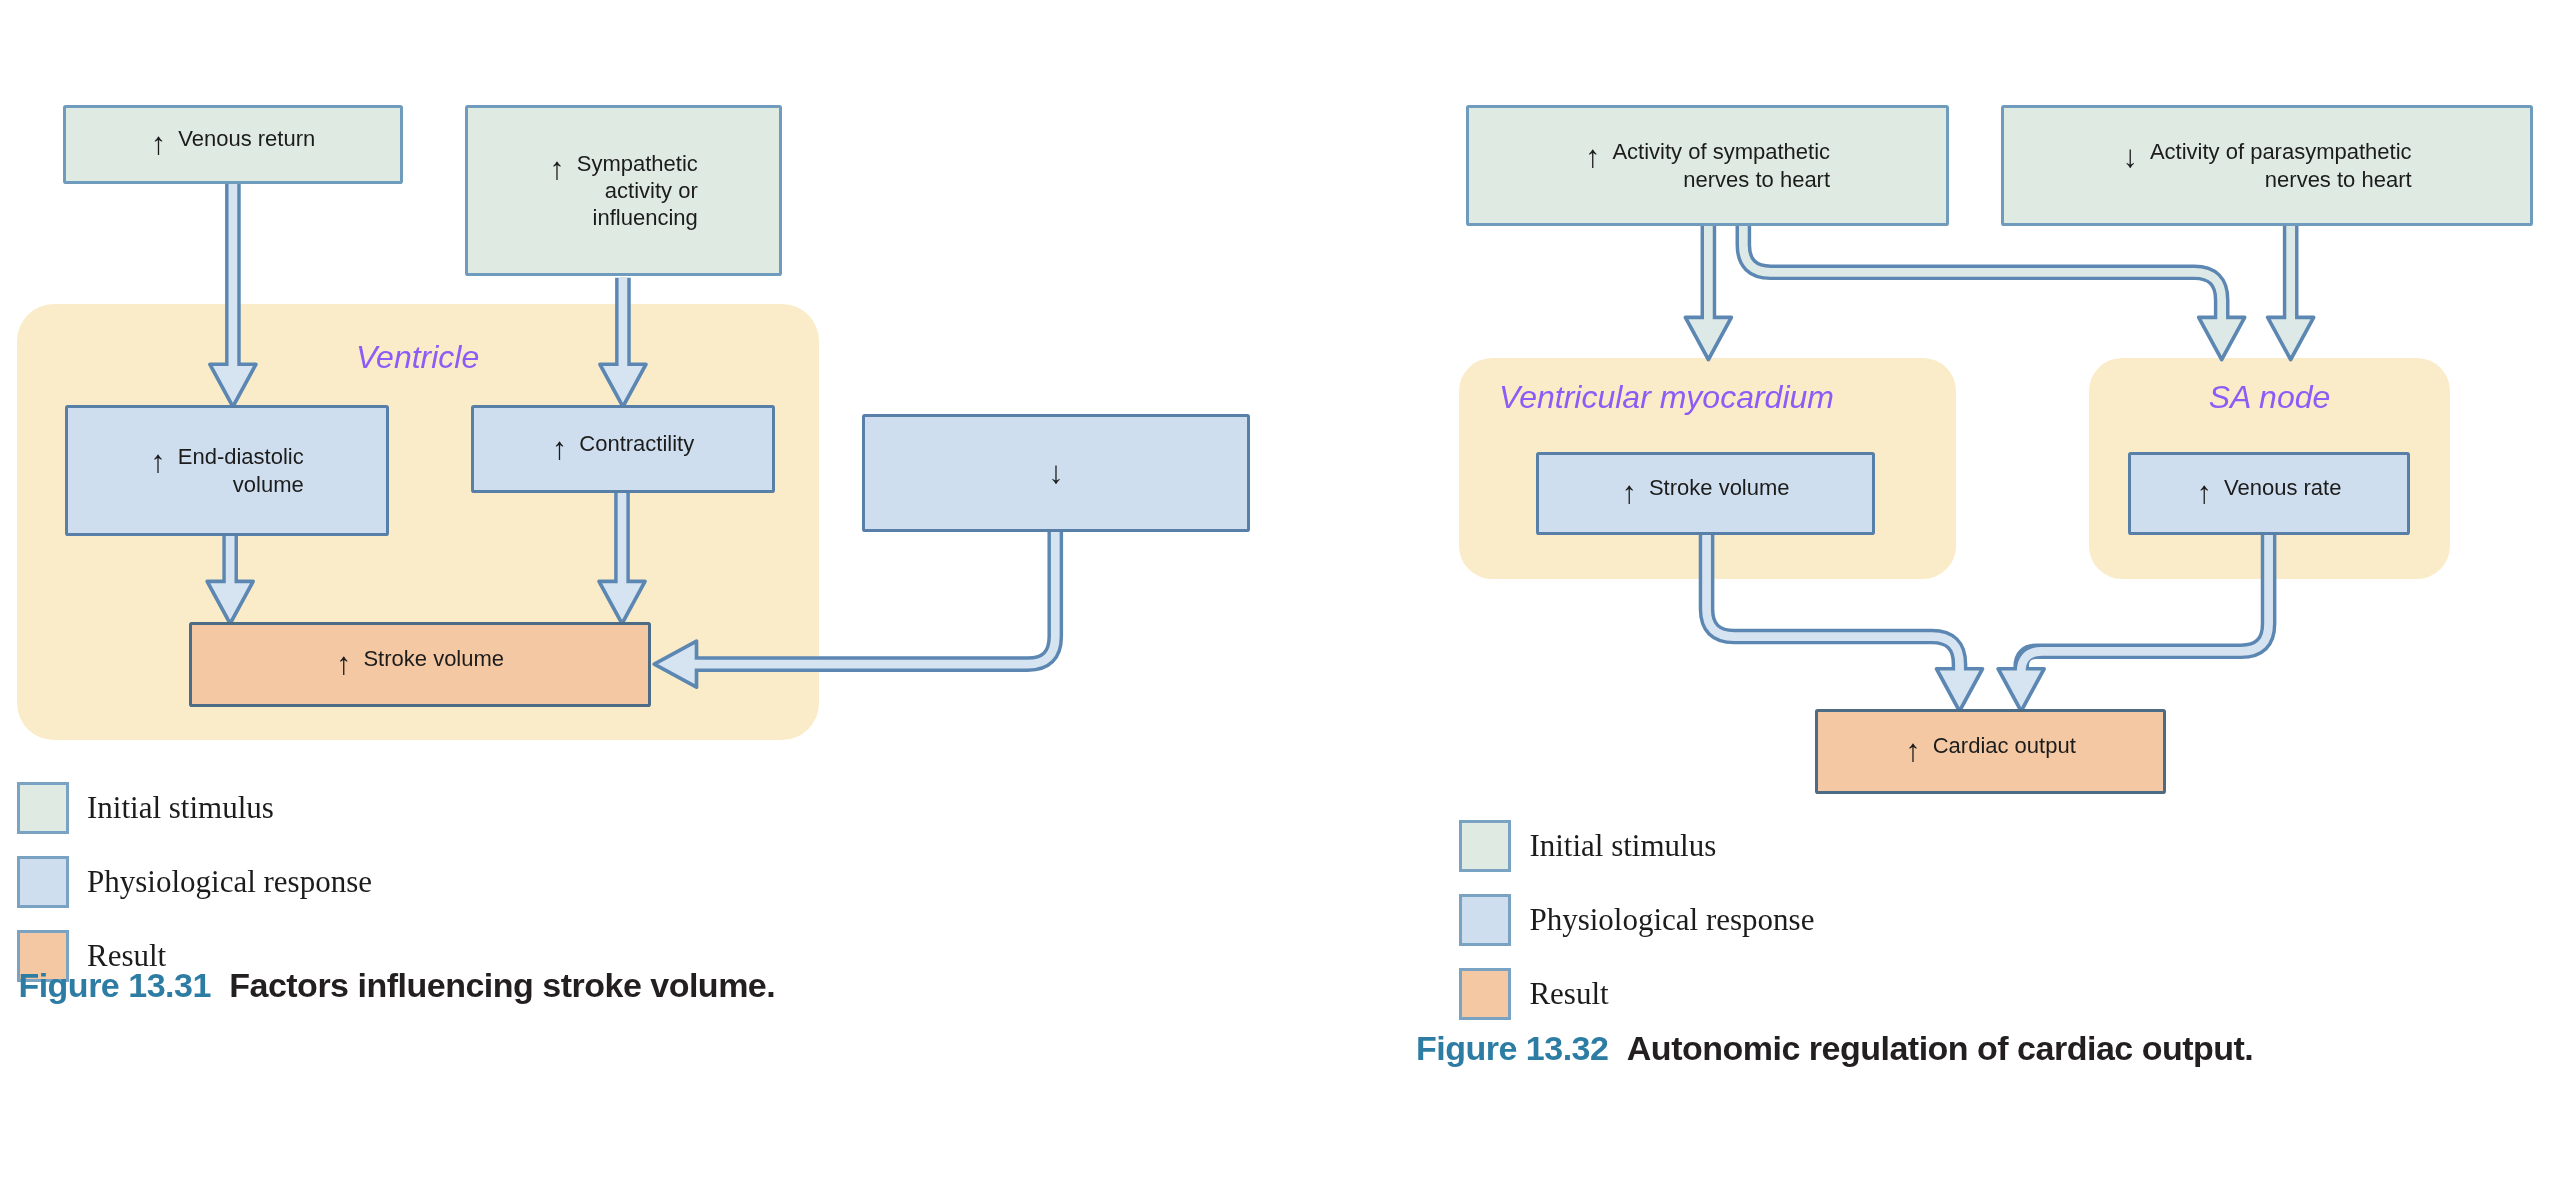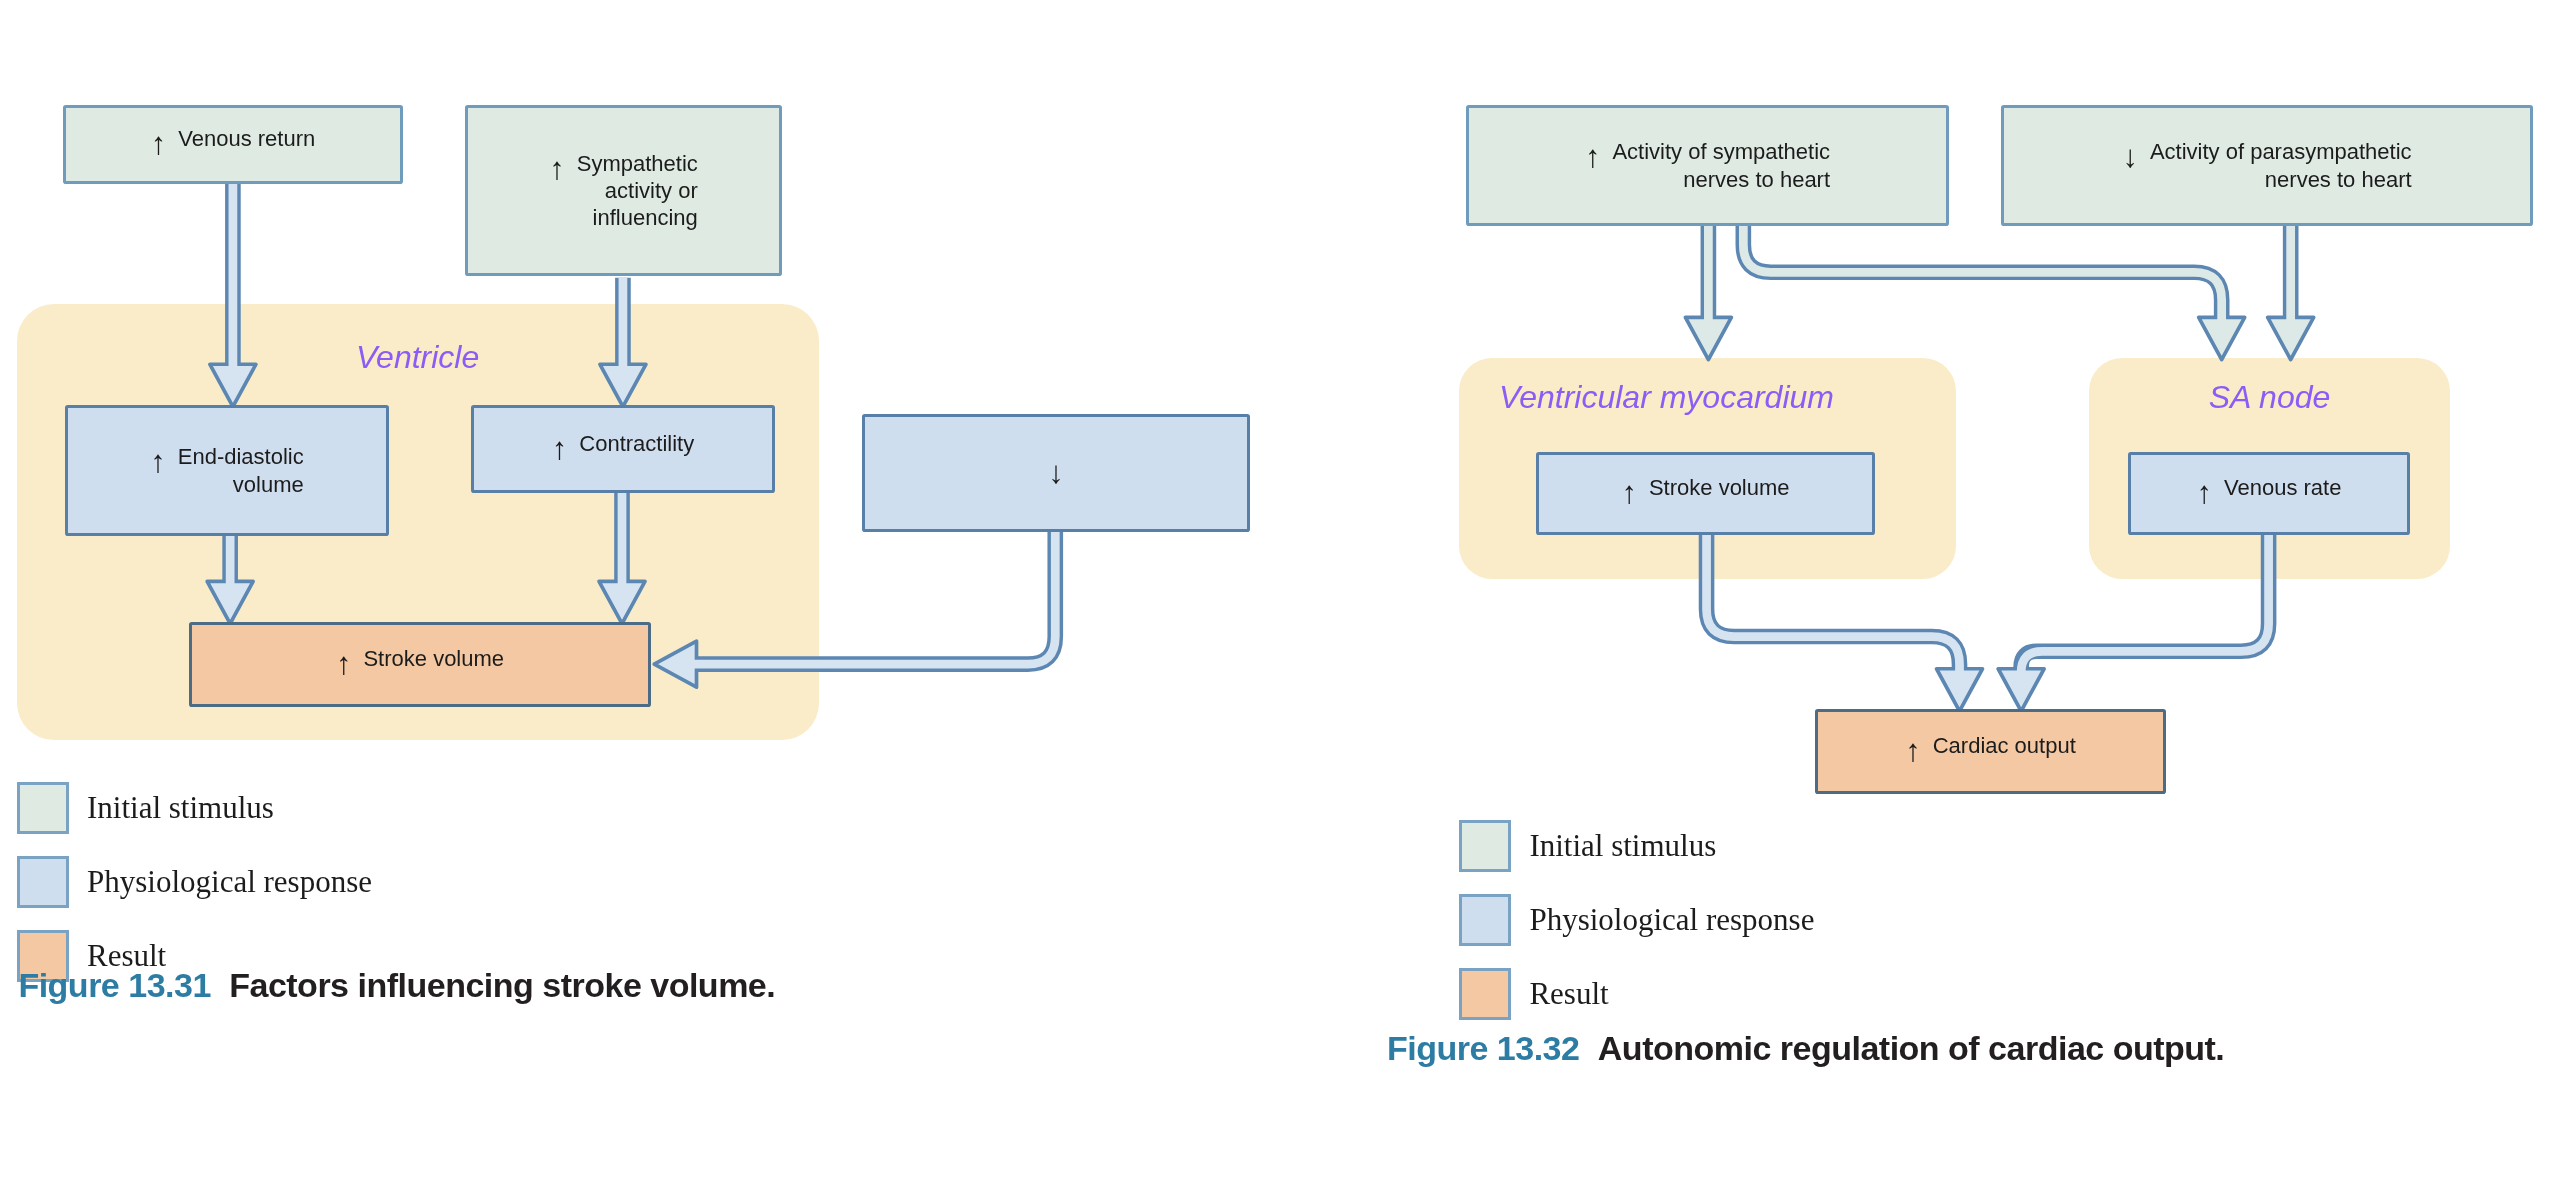--- a/index.html
+++ b/index.html
@@ -178,21 +178,21 @@
       <div class="legend-item">
         <span class="swatch" style="background: rgb(207, 222, 238);"></span>
         <span class="legend-label">Physiological response</span>
       </div>
       <div class="legend-item">
         <span class="swatch" style="background: rgb(244, 200, 163);"></span>
         <span class="legend-label">Result</span>
       </div>
     </div>
 
-    <div class="caption" style="left:1387px;top:1029px;">
+    <div class="caption" style="left:1416px;top:1029px;">
       <span class="fig-label">Figure 13.32</span><span class="fig-text">Autonomic regulation of cardiac output.</span>
     </div>
   </div>
 
   <svg class="arrows" width="2576" height="1194" viewBox="0 0 2800 1298">
       <g>
         <path d="M 253,198 L 253,396" fill="none" stroke="#5c87b2" stroke-width="17" stroke-linejoin="round" stroke-linecap="butt"></path>
         <polygon points="228,396 278,396 253,442" fill="#d6e4f2" stroke="#5c87b2" stroke-width="4" stroke-linejoin="round"></polygon>
         <path d="M 253,198 L 253,402" fill="none" stroke="#d6e4f2" stroke-width="9.5" stroke-linejoin="round" stroke-linecap="butt"></path>
       </g>

